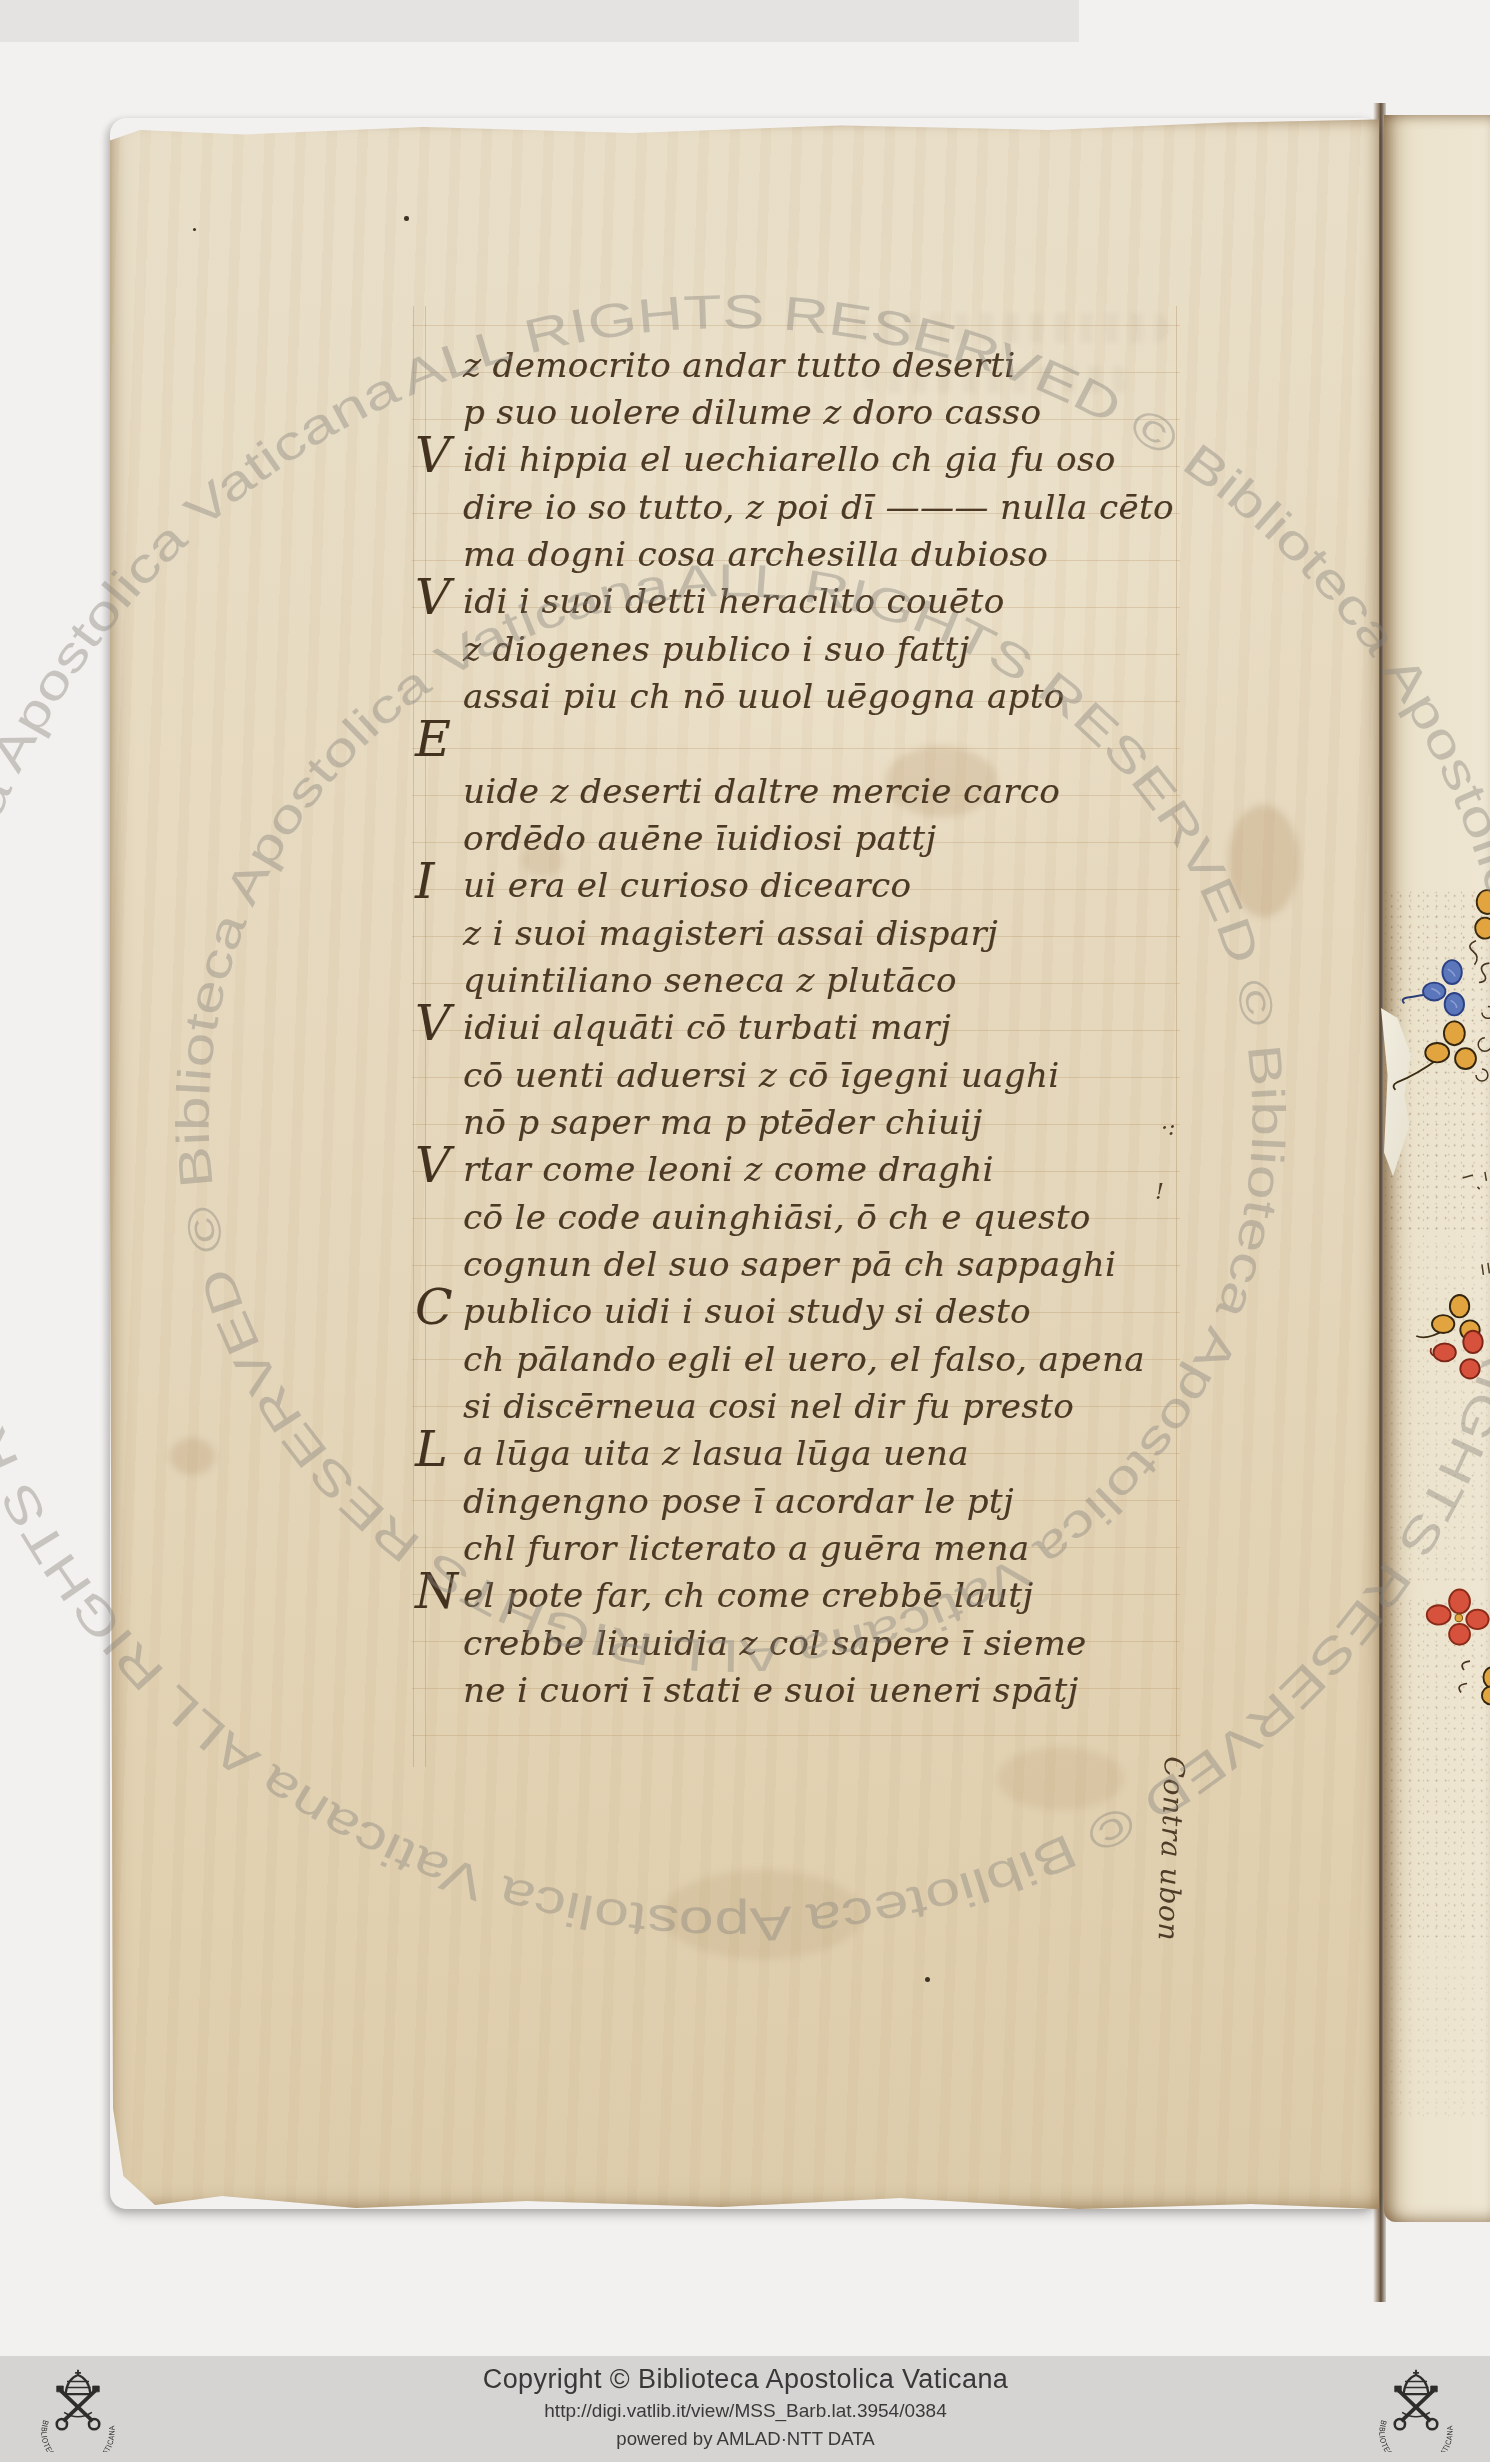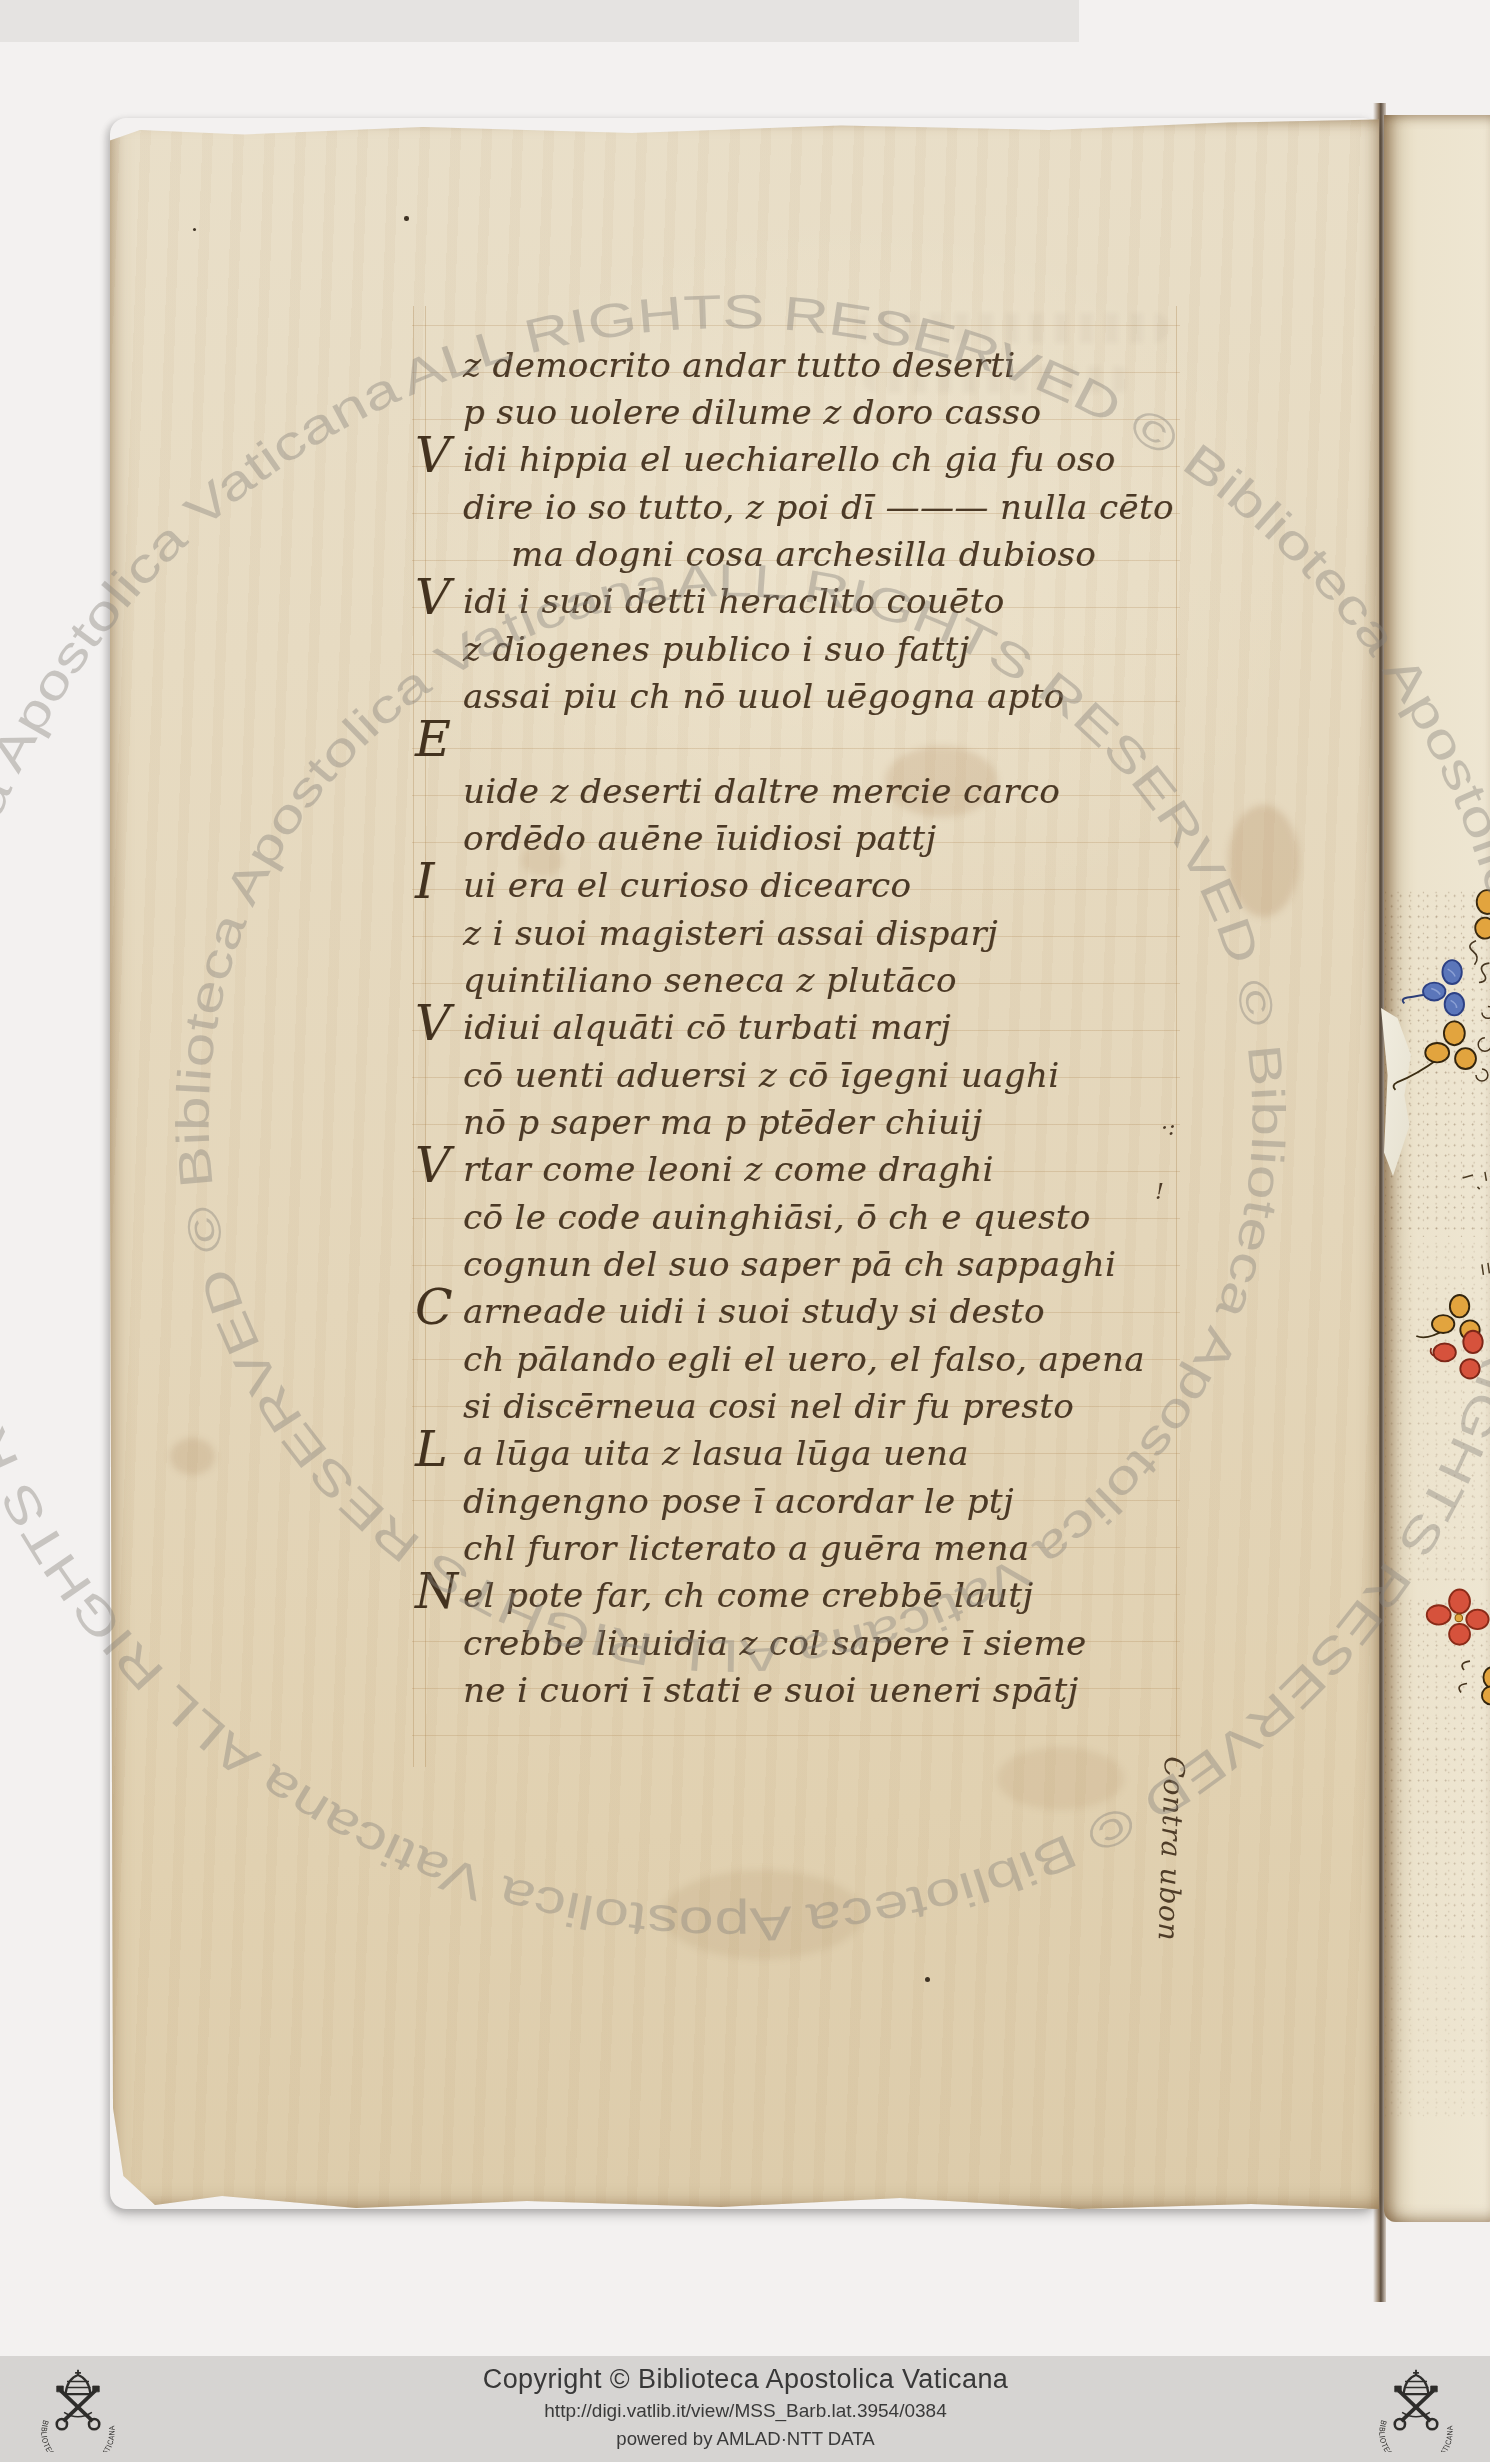--- a/index.html
+++ b/index.html
@@ -174,37 +174,37 @@
     <div class="stain" style="left:60px;top:1320px;width:45px;height:37px;background:rgba(140,95,50,.15)"></div>
     <div class="speck" style="left:294px;top:98px;width:4.5px;height:4.5px"></div>
     <div class="speck" style="left:83px;top:110px;width:3px;height:3px"></div>
     <div class="speck" style="left:815px;top:1859px;width:5.2px;height:5.2px"></div>
 
     <div id="text-block">
         <div class="ms-line" style="top: 227px;"><span class="ms-text">z democrito andar tutto deserti</span></div>
         <div class="ms-line" style="top: 274px;"><span class="ms-text">p suo uolere dilume z doro casso</span></div>
         <div class="ms-line" style="top: 321px;"><span class="ms-cap">V</span><span class="ms-text">idi hippia el uechiarello ch gia fu oso</span></div>
         <div class="ms-line" style="top: 369px;"><span class="ms-text">dire io so tutto, z poi dī ——— nulla cēto</span></div>
-        <div class="ms-line" style="top: 416px; margin-left: 48px;"><span class="ms-text">ma dogni cosa archesilla dubioso</span></div>
+        <div class="ms-line" style="top: 416px;"><span class="ms-text">ma dogni cosa archesilla dubioso</span></div>
         <div class="ms-line" style="top: 463px;"><span class="ms-cap">V</span><span class="ms-text">idi i suoi detti heraclito couēto</span></div>
         <div class="ms-line" style="top: 511px;"><span class="ms-text">z diogenes publico i suo fattj</span></div>
         <div class="ms-line" style="top: 558px;"><span class="ms-text">assai piu ch nō uuol uēgogna apto</span></div>
         <div class="ms-line" style="top: 605px;"><span class="ms-cap">E</span></div>
         <div class="ms-line" style="top: 653px;"><span class="ms-text">uide z deserti daltre mercie carco</span></div>
         <div class="ms-line" style="top: 700px;"><span class="ms-text">ordēdo auēne īuidiosi pattj</span></div>
         <div class="ms-line" style="top: 747px;"><span class="ms-cap">I</span><span class="ms-text">ui era el curioso dicearco</span></div>
         <div class="ms-line" style="top: 795px;"><span class="ms-text">z i suoi magisteri assai disparj</span></div>
         <div class="ms-line" style="top: 842px;"><span class="ms-text">quintiliano seneca z plutāco</span></div>
         <div class="ms-line" style="top: 889px;"><span class="ms-cap">V</span><span class="ms-text">idiui alquāti cō turbati marj</span></div>
         <div class="ms-line" style="top: 937px;"><span class="ms-text">cō uenti aduersi z cō īgegni uaghi</span></div>
         <div class="ms-line" style="top: 984px;"><span class="ms-text">nō p saper ma p ptēder chiuij</span></div>
         <div class="ms-line" style="top: 1031px;"><span class="ms-cap">V</span><span class="ms-text">rtar come leoni z come draghi</span></div>
         <div class="ms-line" style="top: 1079px;"><span class="ms-text">cō le code auinghiāsi, ō ch e questo</span></div>
         <div class="ms-line" style="top: 1126px;"><span class="ms-text">cognun del suo saper pā ch sappaghi</span></div>
-        <div class="ms-line" style="top: 1173px;"><span class="ms-cap">C</span><span class="ms-text">arneade uidi i suoi study si desto</span></div>
+        <div class="ms-line" style="top: 1173px;"><span class="ms-cap">C</span><span class="ms-text">publico uidi i suoi study si desto</span></div>
         <div class="ms-line" style="top: 1221px;"><span class="ms-text">ch pālando egli el uero, el falso, apena</span></div>
         <div class="ms-line" style="top: 1268px;"><span class="ms-text">si discērneua cosi nel dir fu presto</span></div>
         <div class="ms-line" style="top: 1315px;"><span class="ms-cap">L</span><span class="ms-text">a lūga uita z lasua lūga uena</span></div>
         <div class="ms-line" style="top: 1363px;"><span class="ms-text">dingengno pose ī acordar le ptj</span></div>
         <div class="ms-line" style="top: 1410px;"><span class="ms-text">chl furor licterato a guēra mena</span></div>
         <div class="ms-line" style="top: 1457px;"><span class="ms-cap">N</span><span class="ms-text">el pote far, ch come crebbē lautj</span></div>
         <div class="ms-line" style="top: 1505px;"><span class="ms-text">crebbe linuidia z col sapere ī sieme</span></div>
         <div class="ms-line" style="top: 1552px;"><span class="ms-text">ne i cuori ī stati e suoi ueneri spātj</span></div>
       </div>
 

